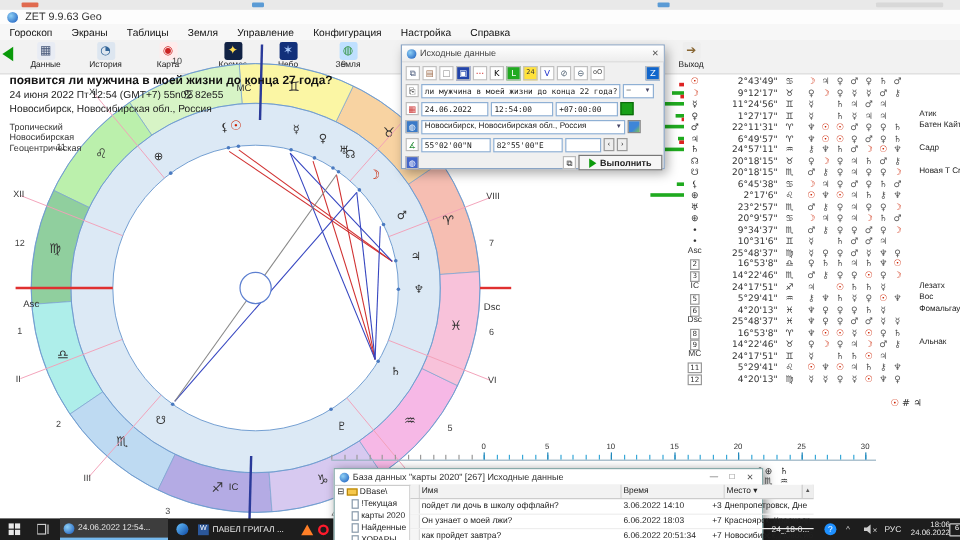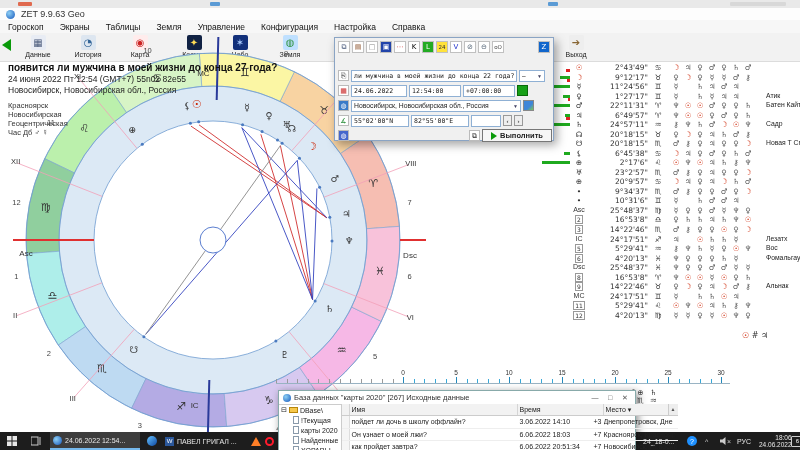--- a/index.html
+++ b/index.html
@@ -264,24 +264,23 @@
       <text x="147.60589985567105" y="50.99309095614129" font-size="7.5" fill="#444" text-anchor="middle" dominant-baseline="middle" font-family="Liberation Sans, sans-serif">10</text>
       <text x="50.98143839946803" y="122.73966699307636" font-size="7.5" fill="#444" text-anchor="middle" dominant-baseline="middle" font-family="Liberation Sans, sans-serif">11</text>
       <text x="16.500160812931057" y="202.74663505861454" font-size="7.5" fill="#444" text-anchor="middle" dominant-baseline="middle" font-family="Liberation Sans, sans-serif">12</text>
     </svg>
 
   <div class="chart-header">
     <div class="q">появится ли мужчина в моей жизни до конца 27 года?</div>
     <div class="hline">24 июня 2022  Пт  12:54 (GMT+7)  55n02  82e55</div>
     <div class="hline">Новосибирск, Новосибирская обл., Россия</div>
     <div class="settings" id="settings">
-        <div>Красноярск</div>
+        <div>Тропический</div>
         <div>Новосибирская</div>
         <div>Геоцентрическая</div>
-        <div>Час Дб  ♂ ☿</div>
       </div>
   </div>
 
   <div id="ptable">
       <div class="prow" style="top: 0px;">
         <span class="bar" style="background: rgb(221, 34, 34); top: 6px; left: 26px; width: 4px;"></span>
         <span class="pg" style="color: rgb(204, 34, 0);">☉</span>
         <span class="pd">2°43'49"</span>
         <span class="ps">♋</span>
         <span class="pa" style="left: 130px; color: rgb(204, 34, 0);">☽</span>
@@ -681,20 +680,25 @@
         <div>♂ ⊕</div>
         <div>♈ ♏</div>
       </div>
       <div class="rmark" style="left: 650px;">
         <div>♄</div>
         <div>♒</div>
       </div>
     </div>
 
   <div class="dlg1">
+    <div class="d1title">
+      <span class="zeticon" style="width:8px;height:8px;"></span>
+      <span>Исходные данные</span>
+      <span class="dclose">✕</span>
+    </div>
     <div class="d1tools" id="d1tools">
         <span class="dicon" style="color: rgb(68, 85, 119);">⧉</span>
         <span class="dicon" style="color: rgb(153, 102, 68);">▤</span>
         <span class="dicon" style="color: rgb(136, 136, 136);">□</span>
         <span class="dicon" style="color: rgb(255, 255, 255); background: rgb(34, 68, 170);">▣</span>
         <span class="dicon" style="color: rgb(204, 34, 34);">⋯</span>
         <span class="dicon" style="color: rgb(0, 0, 0);">K</span>
         <span class="dicon" style="color: rgb(255, 255, 255); background: rgb(34, 170, 34);">L</span>
         <span class="dicon" style="color: rgb(51, 51, 51); background: rgb(255, 226, 58); font-size: 5.5px;">24</span>
         <span class="dicon" style="color: rgb(34, 51, 204);">V</span>

